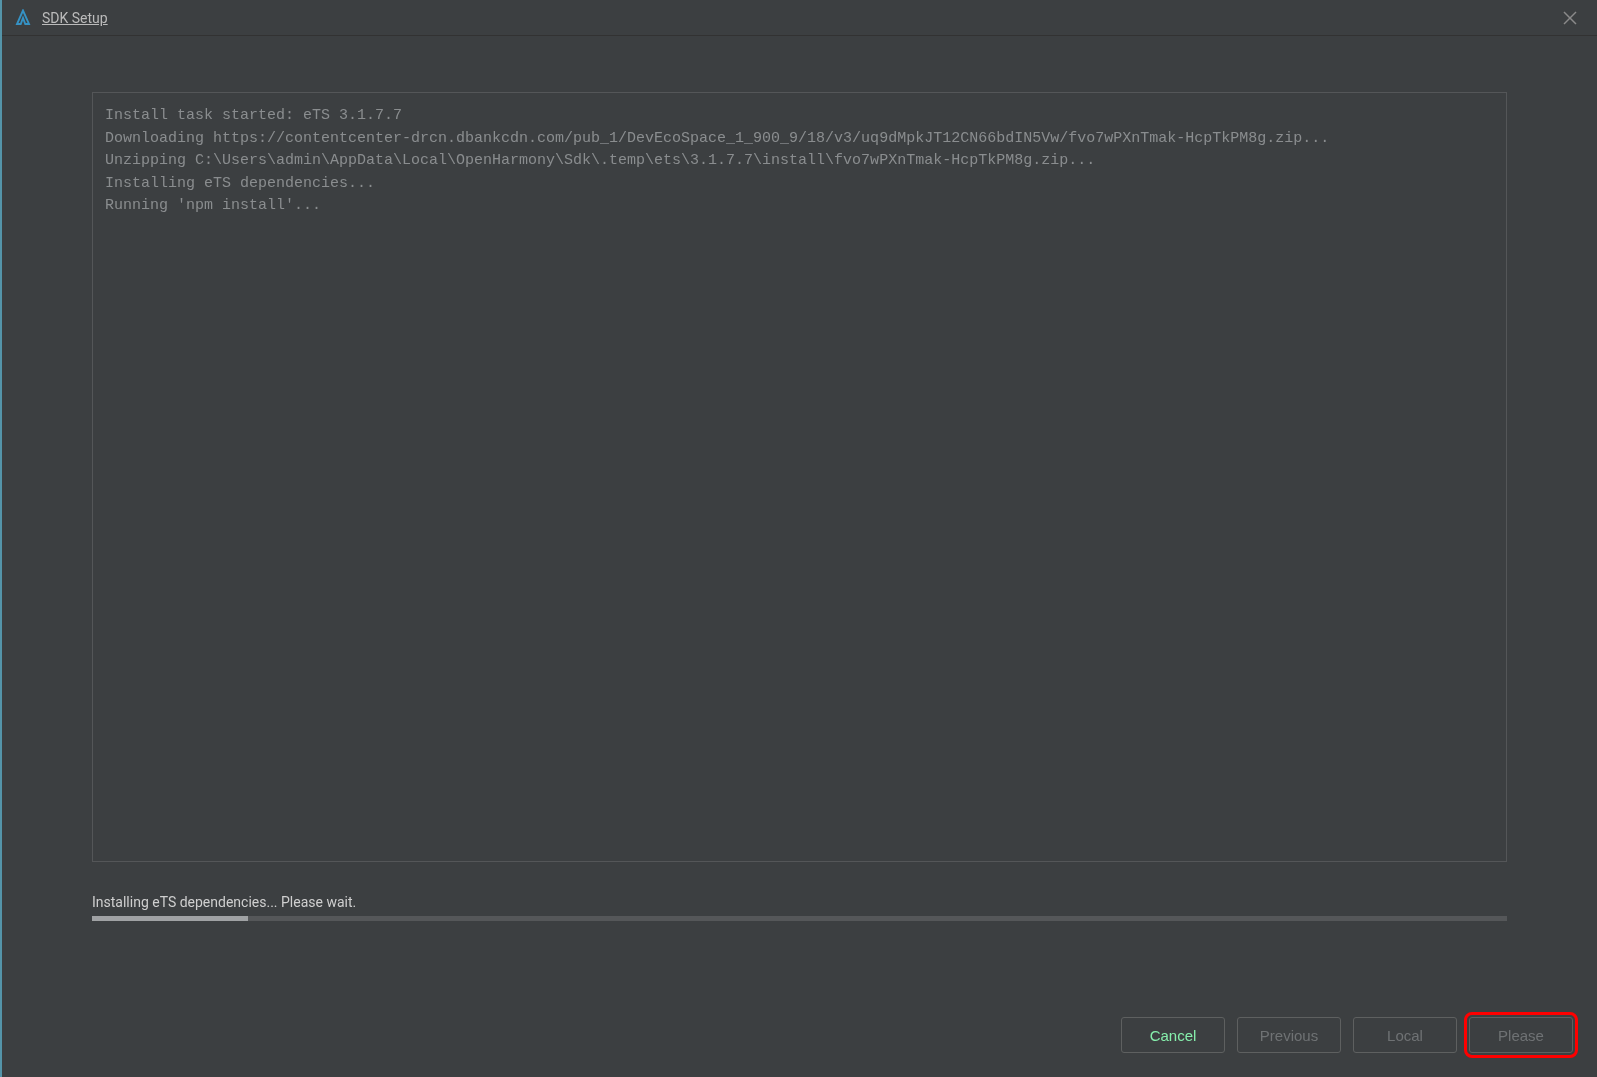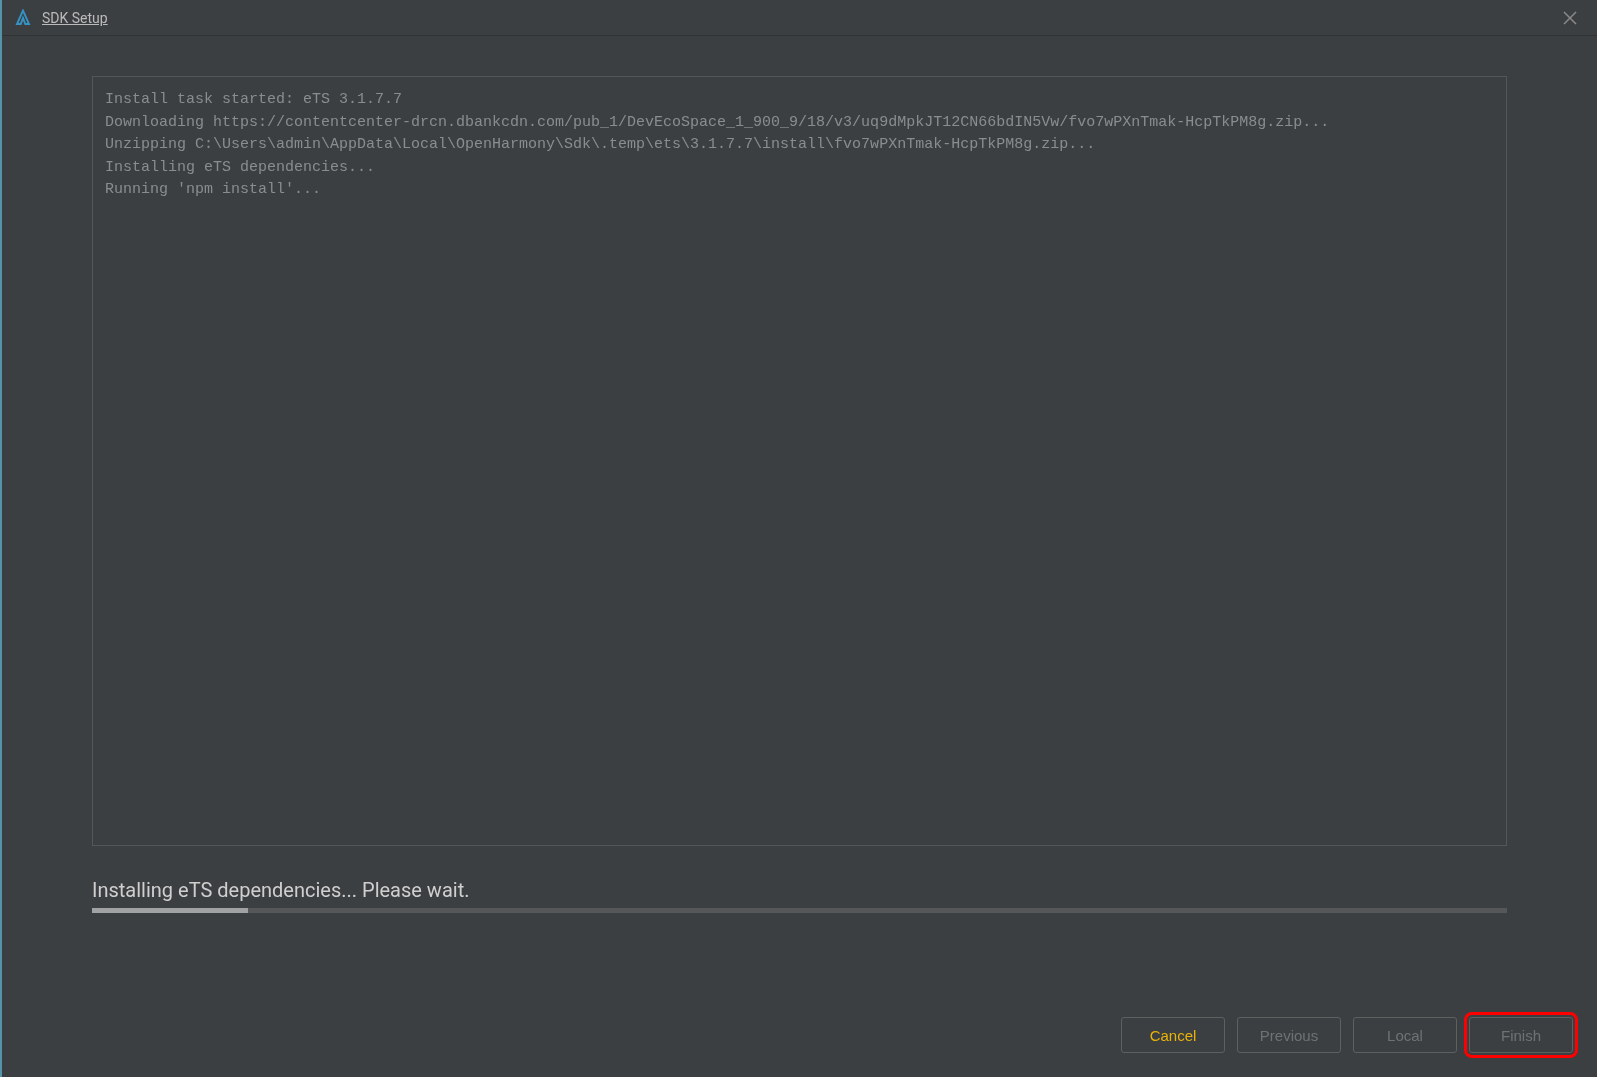--- a/index.html
+++ b/index.html
@@ -62,27 +62,28 @@
       background: #3c3f41;
       padding: 12px;
       height: 770px;
       overflow: auto;
       font-family: "Consolas", "Courier New", monospace;
       font-size: 15px;
       line-height: 1.5;
       color: #8a8d8f;
       white-space: pre-wrap;
       word-break: break-all;
+      margin-top: 16px;
     }
     .status-area {
       padding: 0 90px;
       margin-top: 12px;
     }
     .status-text {
-      font-size: 20px;
+      font-size: 14px;
       color: #cfcfcf;
       margin-bottom: 6px;
     }
     .progress-track {
       width: 100%;
       height: 5px;
       background: #555759;
       position: relative;
     }
     .progress-fill {
@@ -94,21 +95,21 @@
       right: 24px;
       bottom: 24px;
       display: flex;
       gap: 12px;
     }
     .btn {
       min-width: 104px;
       height: 36px;
       border: 1px solid #5e6060;
       background: #3c3f41;
-      color: #eab308;
+      color: #86efac;
       font-size: 15px;
       border-radius: 3px;
       cursor: pointer;
       display: flex;
       align-items: center;
       justify-content: center;
       padding: 0 20px;
     }
     .btn.disabled {
       color: #6f7274;
@@ -149,14 +150,14 @@
   <div class="status-text">Installing eTS dependencies... Please wait.</div>
   <div class="progress-track">
     <div class="progress-fill" style="width: 11%;"></div>
   </div>
 </div>
 
 <div class="button-row">
   <button class="btn">Cancel</button>
   <button class="btn disabled">Previous</button>
   <button class="btn disabled">Local</button>
-  <button class="btn disabled highlight">Finish</button>
+  <button class="btn disabled highlight">Please</button>
 </div>
 
 </body></html>

